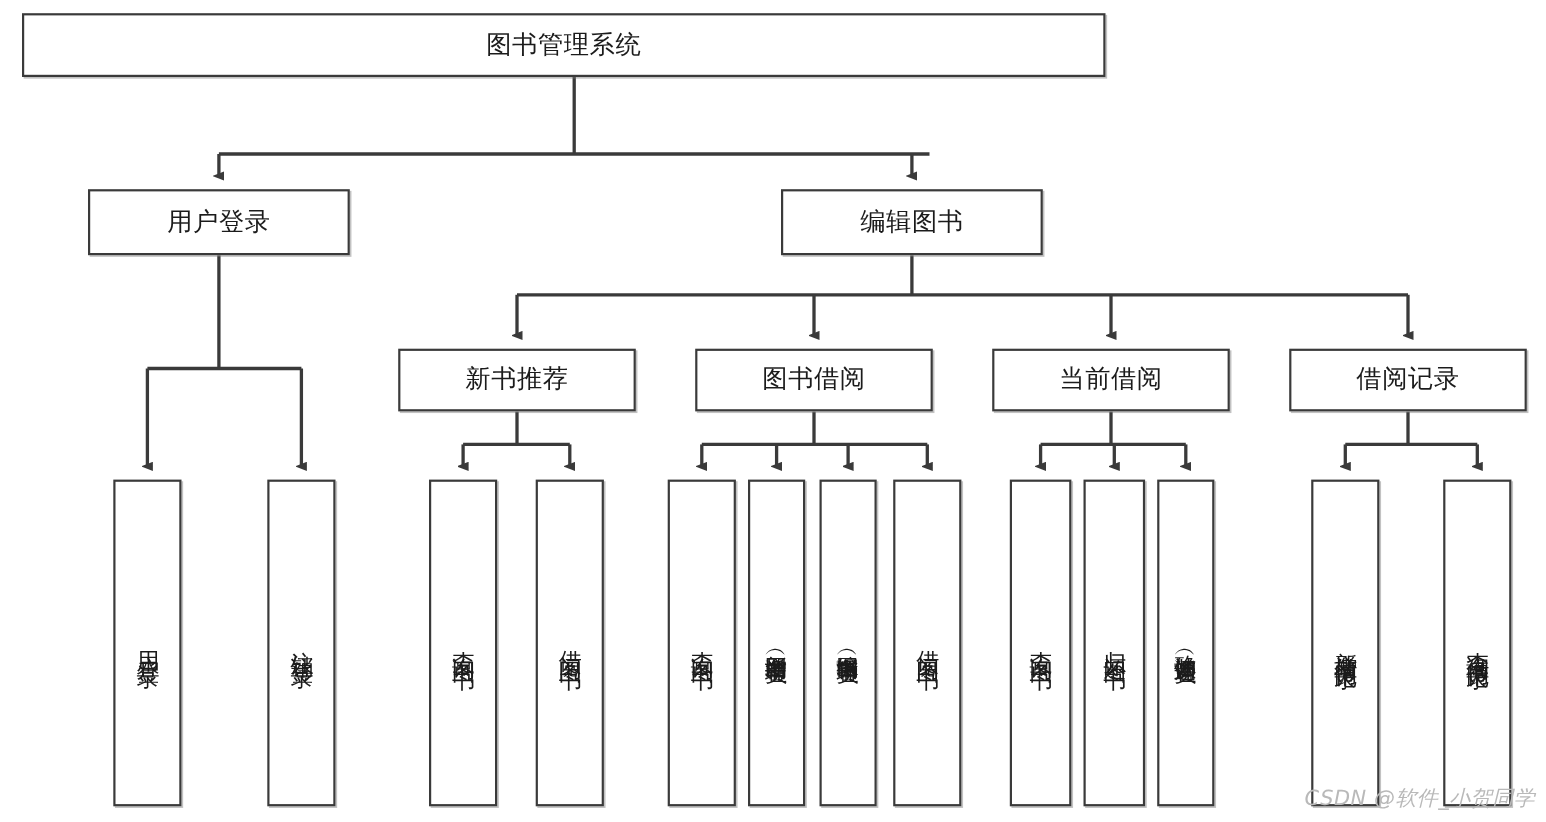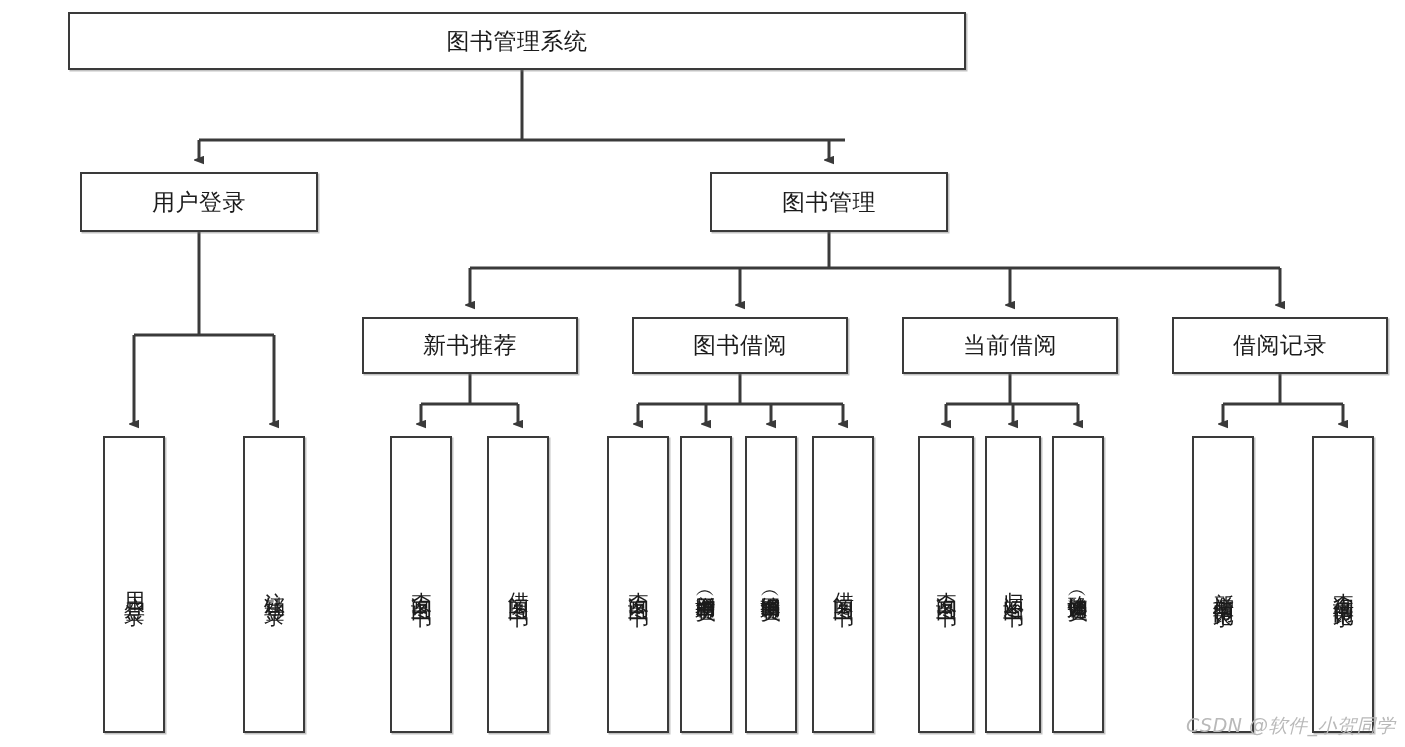--- a/index.html
+++ b/index.html
@@ -112,30 +112,30 @@
       <path d="M1078,404 L1078,424" marker-end="url(#arrowhead)"></path>
 
       <path d="M1280,374 L1280,404"></path>
       <path d="M1223,404 L1343,404"></path>
       <path d="M1223,404 L1223,424" marker-end="url(#arrowhead)"></path>
       <path d="M1343,404 L1343,424" marker-end="url(#arrowhead)"></path>
 
     </g>
   </svg>
 
-  <div class="node-box" style="left:20px; top:12px; width:898px; height:58px;margin-left:48px;">
+  <div class="node-box" style="left:20px; top:12px; width:985px; height:58px;">
     <span class="node-label-h">图书管理系统</span>
   </div>
 
   <div class="node-box" style="left:80px; top:172px; width:238px; height:60px;">
     <span class="node-label-h">用户登录</span>
   </div>
 
   <div class="node-box" style="left:710px; top:172px; width:238px; height:60px;">
-    <span class="node-label-h">图书管理</span>
+    <span class="node-label-h">编辑图书</span>
   </div>
 
   <div class="node-box" style="left:632px; top:317px; width:216px; height:57px;">
     <span class="node-label-h">图书借阅</span>
   </div>
 
   <div class="node-box" style="left:362px; top:317px; width:216px; height:57px;">
     <span class="node-label-h">新书推荐</span>
   </div>
 

